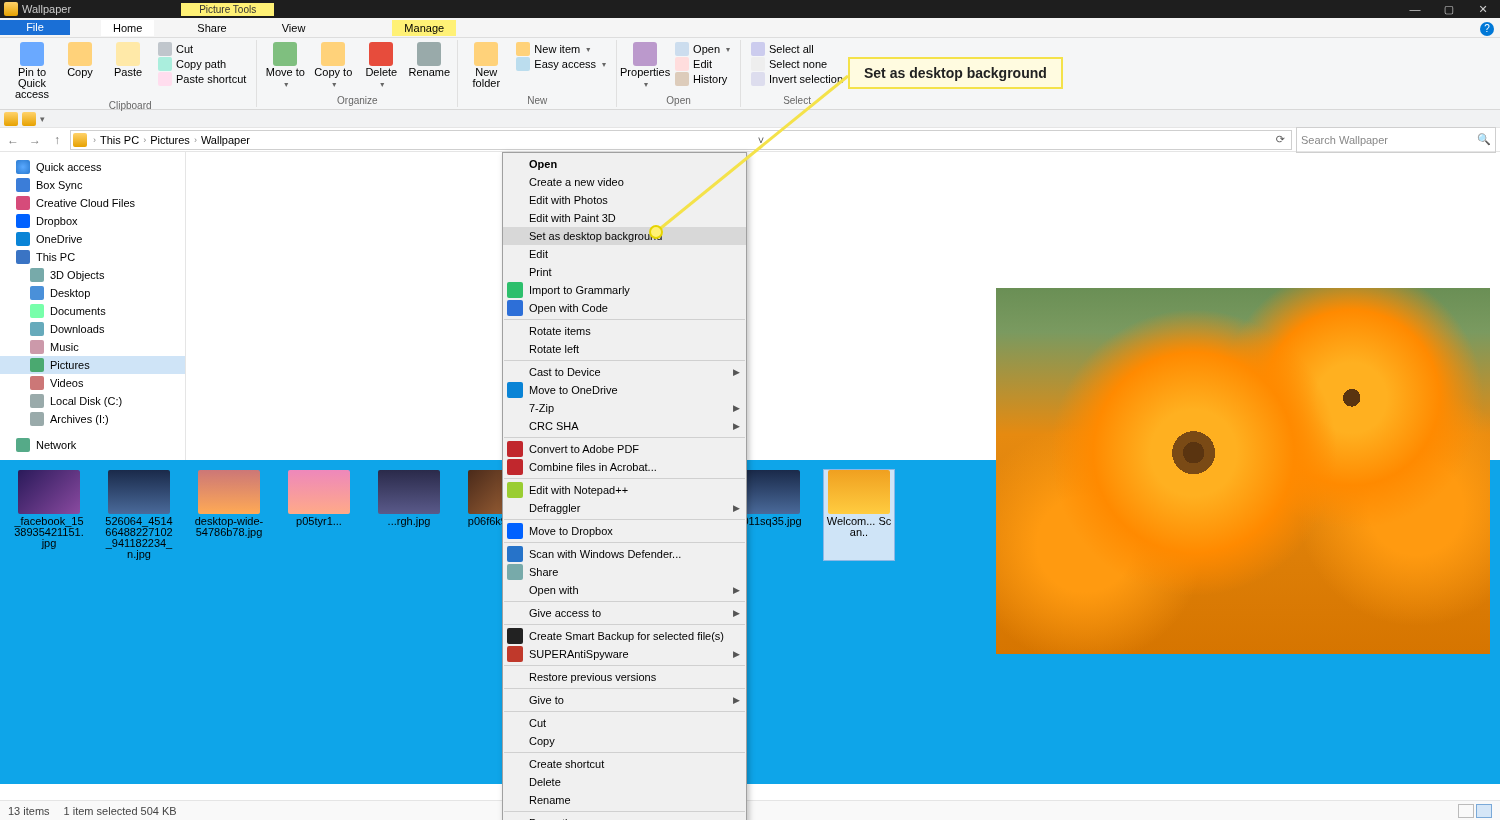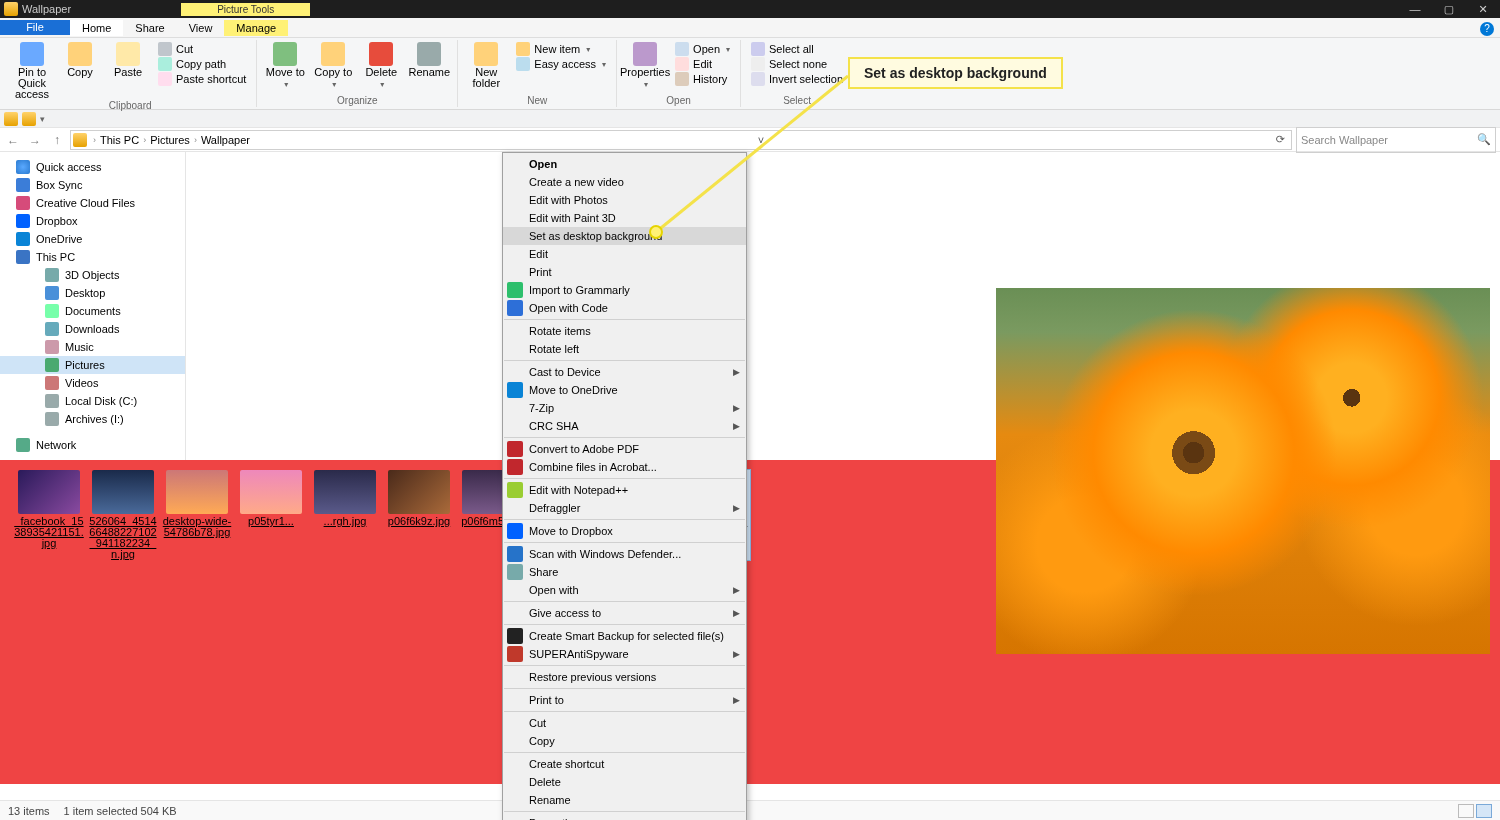--- a/index.html
+++ b/index.html
@@ -2,31 +2,31 @@
 <html><head>
 <meta charset="utf-8">
 <style>
 * { margin:0; padding:0; box-sizing:border-box; font-family:"Segoe UI",Tahoma,sans-serif; font-size:11px; }
 body { width:1500px; height:820px; background:#fff; overflow:hidden; position:relative; }
 
 
 .titlebar { height:18px; background:#1e1e1e; color:#ccc; display:flex; align-items:center; }
 .titlebar .folder-ico { width:14px; height:14px; background:linear-gradient(#ffd26a,#e6a100); margin:0 4px; border-radius:2px; }
 .titlebar .title { flex:0 0 auto; font-size:11px; }
-.titlebar .tools-tab { background:#fff176; color:#333; padding:1px 36px; margin-left:110px; font-size:10px; }
+.titlebar .tools-tab { background:#fff176; color:#333; padding:1px 18px; margin-left:110px; font-size:10px; }
 .titlebar .win-controls { margin-left:auto; display:flex; }
 .titlebar .win-controls div { width:34px; height:18px; display:flex; align-items:center; justify-content:center; color:#ccc; font-size:11px; }
 .help-q { position:absolute; right:6px; top:22px; width:14px; height:14px; border-radius:50%; background:#0078d7; color:#fff; font-size:10px; text-align:center; line-height:14px; }
 
 
-.menutabs { height:20px; background:#f5f5f5; display:flex; align-items:center; border-bottom:1px solid #ddd; }
+.menutabs { height:20px; background:#f5f5f5; display:flex; align-items:center; border-bottom:1px solid #ddd;gap:31px; }
 .menutabs .tab { padding:2px 12px; font-size:11px; }
 .menutabs .tab.file { background:#1a6fd6; color:#fff; }
 .menutabs .tab.active { background:#fff; }
-.menutabs .tab.manage { background:#fff176; }
+.menutabs .tab.manage { background:#fff176;margin-left:44px; }
 
 
 .ribbon { height:72px; background:#f5f6f7; border-bottom:1px solid #d8d8d8; display:flex; padding:2px 4px; }
 .ribbon .group { display:flex; flex-direction:column; align-items:center; padding:0 6px; border-right:1px solid #e0e0e0; }
 .ribbon .group:last-child { border-right:none; }
 .ribbon .group .group-body { display:flex; align-items:flex-start; gap:4px; flex:1; padding-top:2px; }
 .ribbon .group .group-label { font-size:10px; color:#666; margin-top:auto; padding-bottom:1px; }
 .ribbon .big-btn { display:flex; flex-direction:column; align-items:center; width:44px; text-align:center; font-size:10px; line-height:11px; gap:1px; }
 .ribbon .big-btn .ico { width:24px; height:24px; border-radius:3px; }
 .ribbon .small-list { display:flex; flex-direction:column; gap:1px; }
@@ -53,31 +53,31 @@
 .addressbar .path .folder-ico{width:14px;height:14px;background:linear-gradient(#ffd26a,#e6a100);border-radius:2px;margin-right:2px}
 .addressbar .path span.sep{color:#888; margin:0 2px; font-size:9px;}
 .addressbar .path .ref{margin-left:auto; color:#555; padding:0 4px;}
 .addressbar .search { width:200px; height:20px; border:1px solid #cfcfcf; display:flex; align-items:center; padding:12px 4px; color:#888; }
 .addressbar .search .mag{margin-left:auto;font-size:11px;}
 
 
 .main { display:flex; height:632px;flex-direction:column; }
 .sidebar { width:186px; border-right:1px solid #e5e5e5; padding:6px 0; overflow:hidden; }
 .sidebar .item { display:flex; align-items:center; gap:6px; padding:2px 8px 2px 16px; font-size:11px; }
-.sidebar .item.sub { padding-left:45px; }
+.sidebar .item.sub { padding-left:30px; }
 .sidebar .item.selected { background:#cfe4f7; }
 .sidebar .sb-ico { width:14px; height:14px; border-radius:2px; }
 .sb-star{background:radial-gradient(#5aa9ff,#2a7ad0)}
 .sb-box{background:#3b7dd8}.sb-cc{background:#d64b7a}.sb-db{background:#0061ff}
 .sb-od{background:#0a84d6}.sb-pc{background:#3a74c4}.sb-3d{background:#7aa}
 .sb-desk{background:#4a90d9}.sb-doc{background:#7fa}.sb-dl{background:#6ab}
 .sb-music{background:#c9a}.sb-pic{background:#4aa970}.sb-vid{background:#c77}
 .sb-disk{background:#9aa}.sb-arch{background:#9aa}.sb-net{background:#5a8}
 
-.content { flex:1; position:relative; background:#ef4444; padding:10px 14px; display:flex; flex-wrap:wrap; align-content:flex-start; gap:10px 4px;text-decoration:underline; }
+.content { flex:1; position:relative; background:#0ea5e9; padding:10px 14px; display:flex; flex-wrap:wrap; align-content:flex-start; gap:10px 20px; }
 .file { width:70px; display:flex; flex-direction:column; align-items:center; text-align:center; font-size:10px; line-height:11px; word-break:break-all; }
 .file .thumb { width:62px; height:44px; border-radius:2px; margin-bottom:2px; }
 .file.selected { background:#cfe4f7; outline:1px solid #8cb8e6; }
 .t0{background:linear-gradient(135deg,#2a1a5a,#8a4aa0)}
 .t1{background:linear-gradient(#1a2a4a,#4a6a9a)}
 .t2{background:linear-gradient(#c77,#fa5)}
 .t3{background:linear-gradient(#e8b,#fa8)}
 .t4{background:linear-gradient(#2a2a4a,#5a5a8a)}
 .t5{background:linear-gradient(135deg,#4a2a1a,#aa6a3a)}
 .t6{background:linear-gradient(#3a2a4a,#7a5a8a)}
@@ -505,21 +505,21 @@
       <div class="ci ci-sas"></div>
       <span>SUPERAntiSpyware</span>
       <span class="arrow">▶</span>
     </div>
     <hr>
     <div class="row">
       <span>Restore previous versions</span>
     </div>
     <hr>
     <div class="row">
-      <span>Print to</span>
+      <span>Give to</span>
       <span class="arrow">▶</span>
     </div>
     <hr>
     <div class="row">
       <span>Cut</span>
     </div>
     <div class="row">
       <span>Copy</span>
     </div>
     <hr>

